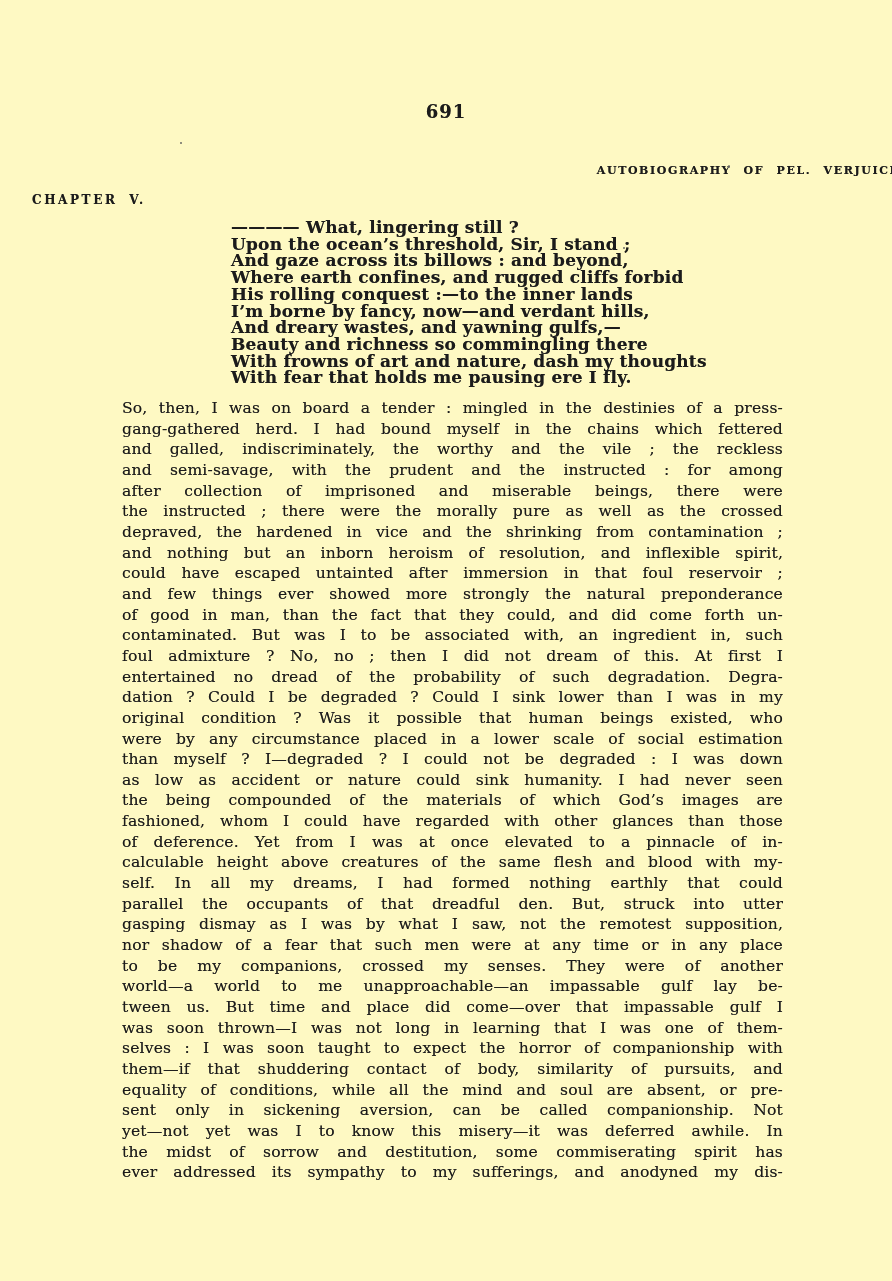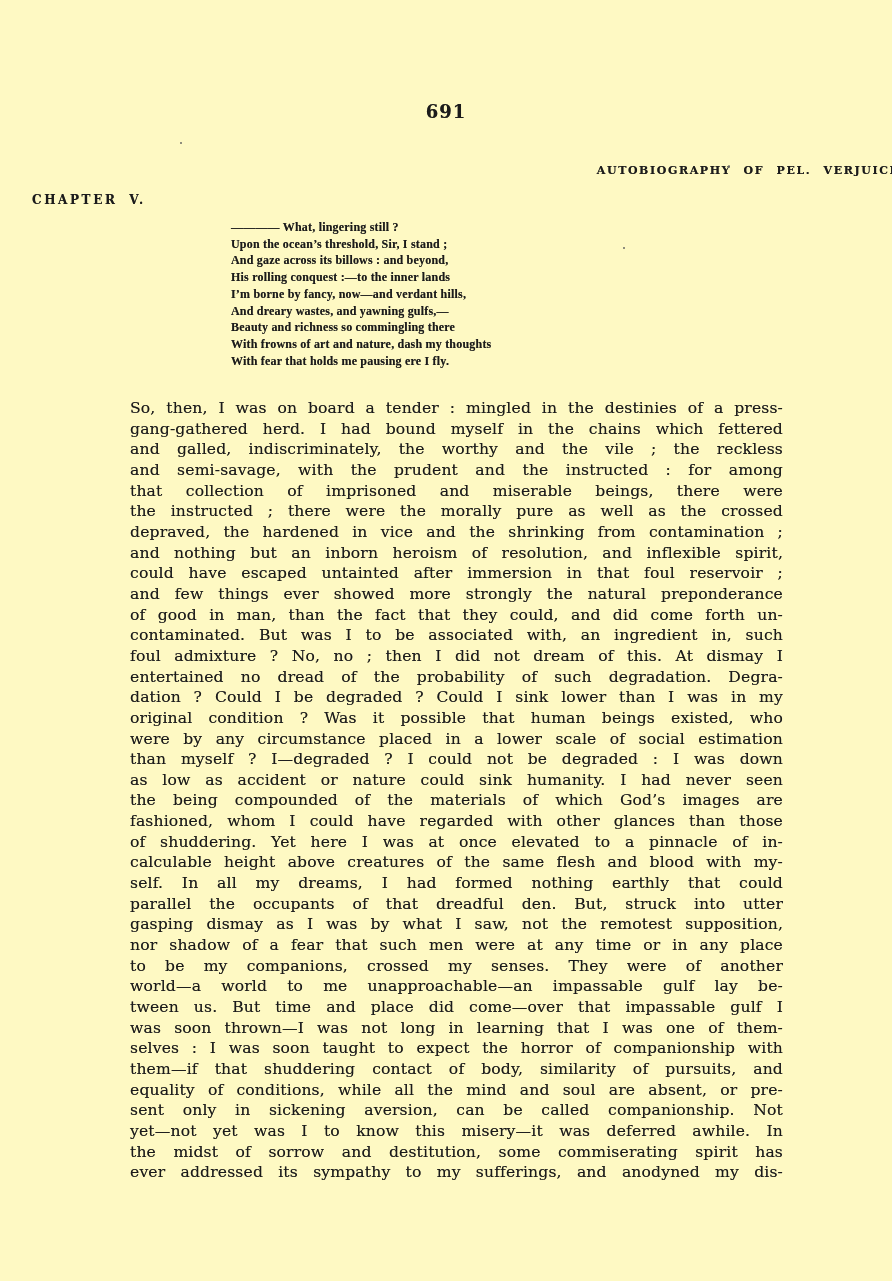--- a/index.html
+++ b/index.html
@@ -50,41 +50,39 @@
     font-size: 12px;
     letter-spacing: 2.6px;
     word-spacing: 5px;
     padding-left: 32px;
   }
   .verse {
     position: absolute;
     top: 219px;
     left: 231px;
     font-weight: bold;
-    font-size: 12px;
+    font-size: 17px;
     line-height: 16.7px;
     letter-spacing: 0.2px;
-    font-family: Liberation Serif, serif;
   }
   .verse-line {
     white-space: nowrap;
   }
   .body-block {
     position: absolute;
     top: 398px;
     left: 122px;
     width: 661px;
     font-size: 15.6px;
     line-height: 20.65px;
     letter-spacing: 0.15px;
   }
   .body-line {
     text-align: justify;
     text-align-last: justify;
-    margin-left: 8px;
   }
   .speck {
     position: absolute;
     background: #6a6a66;
     border-radius: 50%;
   }
   .speck-1 { left: 180px; top: 142px; width: 2px; height: 2px; }
   .speck-2 { left: 728px; top: 165px; width: 2px; height: 3px; }
   .speck-3 { left: 623px; top: 247px; width: 2px; height: 2px; }
 </style>
@@ -96,51 +94,52 @@
   <div class="page-number">691</div>
 
   <div class="article-title">AUTOBIOGRAPHY OF PEL. VERJUICE.</div>
 
   <div class="chapter-heading">CHAPTER V.</div>
 
   <div class="verse">
       <div class="verse-line">———— What, lingering still ?</div>
       <div class="verse-line">Upon the ocean’s threshold, Sir, I stand ;</div>
       <div class="verse-line">And gaze across its billows : and beyond,</div>
+      <div class="verse-line">Where earth confines, and rugged cliffs forbid</div>
       <div class="verse-line">His rolling conquest :—to the inner lands</div>
       <div class="verse-line">I’m borne by fancy, now—and verdant hills,</div>
       <div class="verse-line">And dreary wastes, and yawning gulfs,—</div>
       <div class="verse-line">Beauty and richness so commingling there</div>
       <div class="verse-line">With frowns of art and nature, dash my thoughts</div>
       <div class="verse-line">With fear that holds me pausing ere I fly.</div>
     </div>
 
   <div class="body-block">
       <div class="body-line">So, then, I was on board a tender : mingled in the destinies of a press-</div>
       <div class="body-line">gang-gathered herd. I had bound myself in the chains which fettered</div>
       <div class="body-line">and galled, indiscriminately, the worthy and the vile ; the reckless</div>
       <div class="body-line">and semi-savage, with the prudent and the instructed : for among</div>
-      <div class="body-line">that collection of imprisoned and miserable beings, there were</div>
+      <div class="body-line">after collection of imprisoned and miserable beings, there were</div>
       <div class="body-line">the instructed ; there were the morally pure as well as the crossed</div>
       <div class="body-line">depraved, the hardened in vice and the shrinking from contamination ;</div>
       <div class="body-line">and nothing but an inborn heroism of resolution, and inflexible spirit,</div>
       <div class="body-line">could have escaped untainted after immersion in that foul reservoir ;</div>
       <div class="body-line">and few things ever showed more strongly the natural preponderance</div>
       <div class="body-line">of good in man, than the fact that they could, and did come forth un-</div>
       <div class="body-line">contaminated. But was I to be associated with, an ingredient in, such</div>
-      <div class="body-line">foul admixture ? No, no ; then I did not dream of this. At dismay I</div>
+      <div class="body-line">foul admixture ? No, no ; then I did not dream of this. At first I</div>
       <div class="body-line">entertained no dread of the probability of such degradation. Degra-</div>
       <div class="body-line">dation ? Could I be degraded ? Could I sink lower than I was in my</div>
       <div class="body-line">original condition ? Was it possible that human beings existed, who</div>
       <div class="body-line">were by any circumstance placed in a lower scale of social estimation</div>
       <div class="body-line">than myself ? I—degraded ? I could not be degraded : I was down</div>
       <div class="body-line">as low as accident or nature could sink humanity. I had never seen</div>
       <div class="body-line">the being compounded of the materials of which God’s images are</div>
       <div class="body-line">fashioned, whom I could have regarded with other glances than those</div>
-      <div class="body-line">of shuddering. Yet here I was at once elevated to a pinnacle of in-</div>
+      <div class="body-line">of deference. Yet from I was at once elevated to a pinnacle of in-</div>
       <div class="body-line">calculable height above creatures of the same flesh and blood with my-</div>
       <div class="body-line">self. In all my dreams, I had formed nothing earthly that could</div>
       <div class="body-line">parallel the occupants of that dreadful den. But, struck into utter</div>
       <div class="body-line">gasping dismay as I was by what I saw, not the remotest supposition,</div>
       <div class="body-line">nor shadow of a fear that such men were at any time or in any place</div>
       <div class="body-line">to be my companions, crossed my senses. They were of another</div>
       <div class="body-line">world—a world to me unapproachable—an impassable gulf lay be-</div>
       <div class="body-line">tween us. But time and place did come—over that impassable gulf I</div>
       <div class="body-line">was soon thrown—I was not long in learning that I was one of them-</div>
       <div class="body-line">selves : I was soon taught to expect the horror of companionship with</div>

